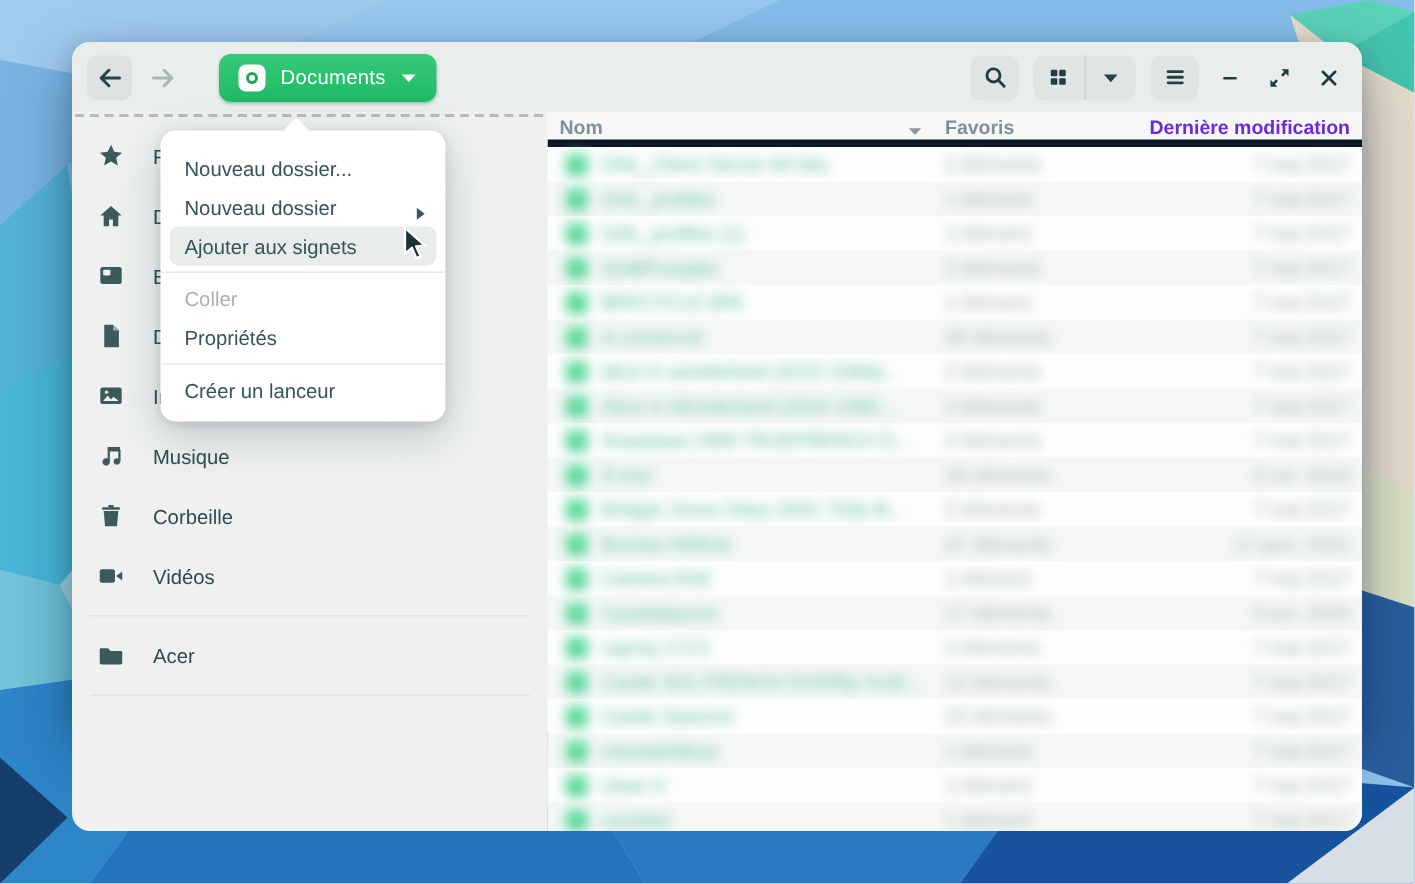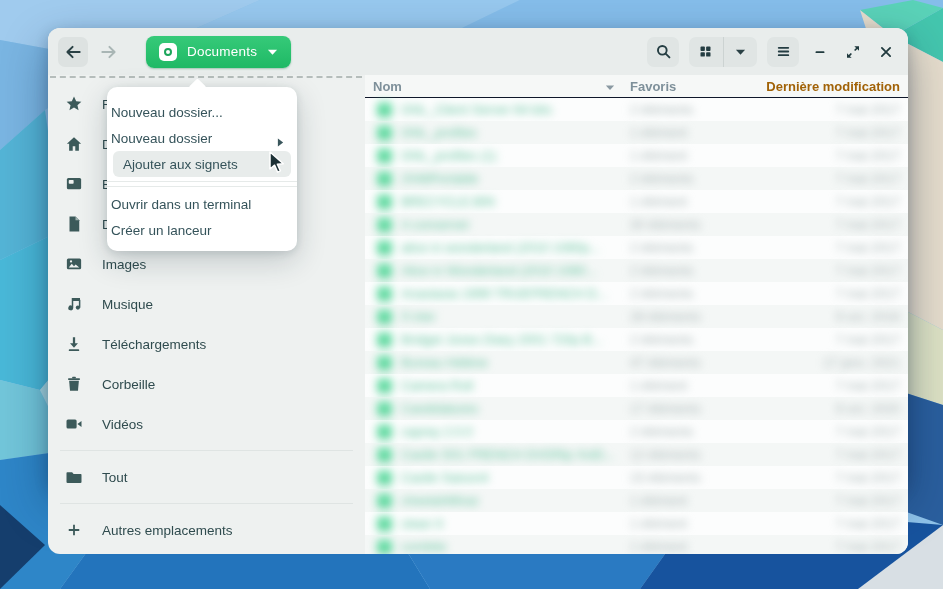--- a/index.html
+++ b/index.html
@@ -63,26 +63,26 @@
   .side-ico { width:24px; display:flex; justify-content:center; color:#3c5a5a; }
   .side-label { margin-left:16px; font-size:13.5px; color:#2f4b4e; }
   .side-sep { border-top:1px solid #dfe4e3; margin:6px 12px; }
 
   
   .filelist {
     position:relative; flex:1; background:#f8faf9; border-radius:0 0 12px 0; overflow:hidden;
   }
   .list-header {
     position:relative; height:23px; display:flex; align-items:center;
-    border-bottom:1px solid #0f172a; background:#f6f8f7;text-decoration:underline;
+    border-bottom:5px solid #0f172a; background:#f6f8f7;text-decoration:underline;
   }
   .col-name { position:absolute; left:8px; font-size:13px; font-weight:bold; color:#7e909a; }
   .sort-caret { position:absolute; left:240px; top:9px; }
   .col-size { position:absolute; left:265px; font-size:13px; font-weight:bold; color:#7e909a; }
-  .col-date { position:absolute; right:8px; font-size:13px; font-weight:bold; color:#a16207; }
+  .col-date { position:absolute; right:8px; font-size:13px; font-weight:bold; color:#6d28d9; }
 
   .frow { position:relative; height:23px; }
   .frow:nth-child(odd)  { background:#fcfdfd; }
   .frow:nth-child(even) { background:#f4f7f6; }
   .frow-inner { position:absolute; inset:0; filter:blur(4px); }
   .ficon { position:absolute; left:12px; top:4px; width:15px; height:15px; border-radius:4px;
     background:linear-gradient(180deg,#79e5b3,#4ed092); }
   .fname { position:absolute; left:36px; top:4px; font-size:13px; color:#5fc39c; white-space:nowrap; }
   .fsize { position:absolute; left:265px; top:4px; font-size:13px; color:#a9b6b6; white-space:nowrap; }
   .fdate { position:absolute; right:8px; top:4px; font-size:13px; color:#a9b6b6; white-space:nowrap; }
@@ -92,21 +92,21 @@
     position:absolute; left:107px; top:87px; width:190px;
     background:#ffffff; border-radius:10px; padding:12px 0 8px 0;
     box-shadow:0 10px 30px rgba(20,40,50,.20), 0 2px 8px rgba(20,40,50,.12);
   }
   .menu-notch {
     position:absolute; top:-6px; left:84px; width:13px; height:13px;
     background:#ffffff; transform:rotate(45deg); border-radius:2px;
   }
   .menu-item {
     position:relative; height:26px; display:flex; align-items:center;
-    padding:0 4px; font-size:13.5px; color:#35535a; white-space:nowrap;
+    padding:0 16px; font-size:13.5px; color:#35535a; white-space:nowrap;
   }
   .menu-item.highlighted { background:#e8eceb; border-radius:6px; margin:0 6px; padding:2px 10px; }
   .menu-item.disabled { color:#a4b4b2; }
   .menu-sep { border-top:1px solid #e6eae9; margin:4px 0; }
   .sub-caret { position:absolute; right:13px; top:10px; }
 
   
   .cursor { position:absolute; left:266px; top:151px; }
 </style>
 </head>
@@ -267,29 +267,20 @@
                   <path d="M9 4h11v4H11v9.3A3.3 3.3 0 1 1 9 14.2z" fill="#3c5a5a"></path>
                   <circle cx="17.2" cy="16.8" r="2.8" fill="#3c5a5a"></circle>
                   <rect x="18.5" y="6.5" width="2" height="10.5" fill="#3c5a5a"></rect>
                 </svg>
               </span>
               <span class="side-label">Musique</span>
             </div>
             <div class="side-row">
               <span class="side-ico">
                 <svg width="18" height="18" viewBox="0 0 24 24">
-                  <path d="M10.5 3h3v8h3.8L12 17l-5.3-6h3.8z" fill="#3c5a5a"></path>
-                  <rect x="5" y="19" width="14" height="2.4" rx="1.2" fill="#3c5a5a"></rect>
-                </svg>
-              </span>
-              <span class="side-label">Téléchargements</span>
-            </div>
-            <div class="side-row">
-              <span class="side-ico">
-                <svg width="18" height="18" viewBox="0 0 24 24">
                   <path d="M5.5 7.5h13L17.3 21H6.7z" fill="#3c5a5a"></path>
                   <rect x="4" y="4.2" width="16" height="2.3" rx="1" fill="#3c5a5a"></rect>
                   <rect x="9.5" y="2.3" width="5" height="2.3" rx="1" fill="#3c5a5a"></rect>
                 </svg>
               </span>
               <span class="side-label">Corbeille</span>
             </div>
             <div class="side-row">
               <span class="side-ico">
                 <svg width="18" height="18" viewBox="0 0 24 24">
@@ -299,31 +290,23 @@
               </span>
               <span class="side-label">Vidéos</span>
             </div>
             <div class="side-sep"></div>
             <div class="side-row">
               <span class="side-ico">
                 <svg width="18" height="18" viewBox="0 0 24 24">
                   <path d="M3 5.5h6.5l2 2.5H21a1 1 0 0 1 1 1v9.5a1.5 1.5 0 0 1-1.5 1.5h-17A1.5 1.5 0 0 1 2 18.5v-12A1 1 0 0 1 3 5.5z" fill="#3c5a5a"></path>
                 </svg>
               </span>
-              <span class="side-label">Tout</span>
+              <span class="side-label">Acer</span>
             </div>
             <div class="side-sep"></div>
-            <div class="side-row">
-              <span class="side-ico">
-                <svg width="18" height="18" viewBox="0 0 24 24">
-                  <path d="M10.8 5h2.4v5.8H19v2.4h-5.8V19h-2.4v-5.8H5v-2.4h5.8z" fill="#3c5a5a"></path>
-                </svg>
-              </span>
-              <span class="side-label">Autres emplacements</span>
-            </div>
           </div>
       </div>
 
       <div class="filelist">
         <div class="list-header">
           <span class="col-name">Nom</span>
           <svg class="sort-caret" width="10" height="7" viewBox="0 0 12 8">
             <path d="M1 1.5h10L6 7z" fill="#8a99a2"></path>
           </svg>
           <span class="col-size">Favoris</span>
@@ -504,24 +487,27 @@
         <div class="menu-item">
           <span>Nouveau dossier</span>
           <span class="sub-caret"><svg width="7" height="9" viewBox="0 0 8 10">
               <path d="M1 0.5l6 4.5-6 4.5z" fill="#3a565c"></path>
             </svg></span>
         </div>
         <div class="menu-item highlighted">
           <span>Ajouter aux signets</span>
         </div>
         <div class="menu-sep"></div>
+        <div class="menu-item disabled">
+          <span>Coller</span>
+        </div>
+        <div class="menu-item">
+          <span>Propriétés</span>
+        </div>
         <div class="menu-sep"></div>
-        <div class="menu-item">
-          <span>Ouvrir dans un terminal</span>
-        </div>
         <div class="menu-item">
           <span>Créer un lanceur</span>
         </div>
       </div>
   </div>
 
   <svg class="cursor" width="22" height="24" viewBox="0 0 22 24">
     <path d="M4 1l0 17 4.6-3.8 3 6.9 2.8-1.2-3-6.7 5.9-.4z" fill="#1d3136" stroke="#ffffff" stroke-width="1.5" stroke-linejoin="round"></path>
   </svg>
 

